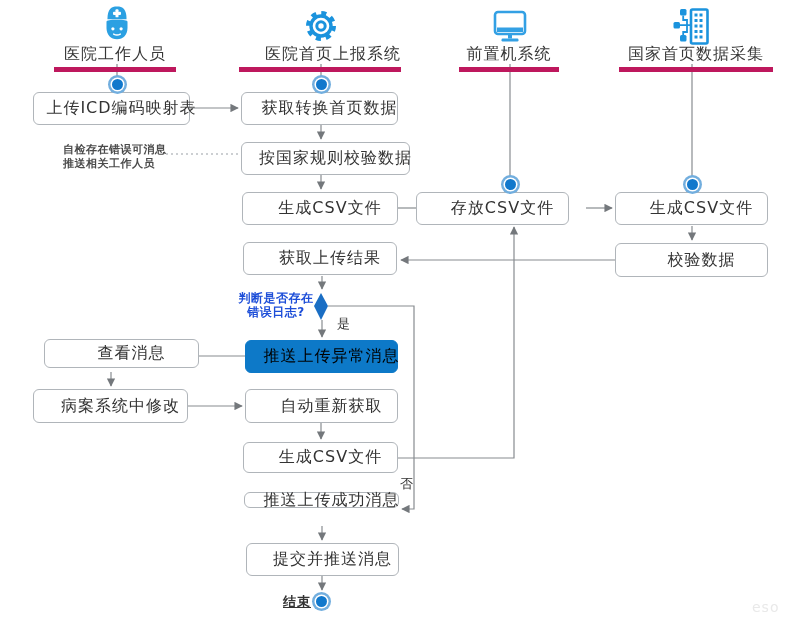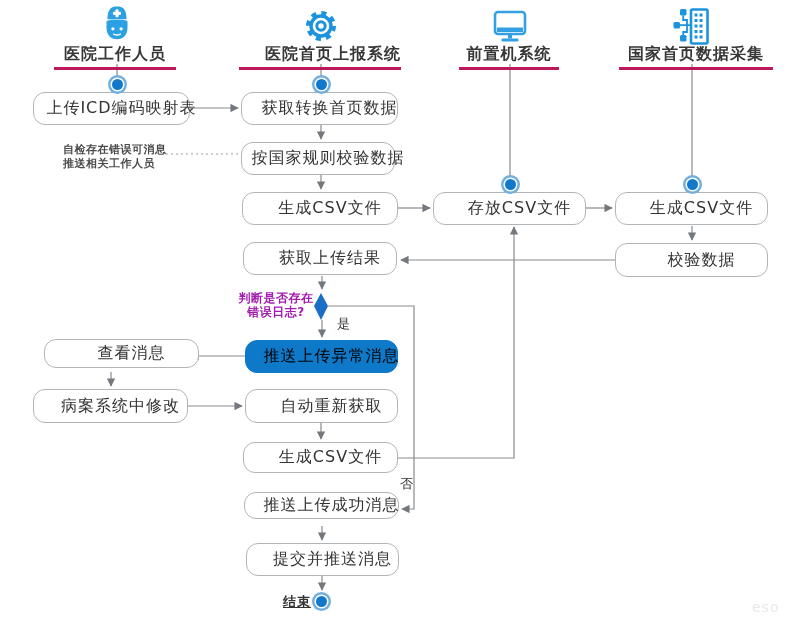--- a/index.html
+++ b/index.html
@@ -1,29 +1,29 @@
 <!DOCTYPE html>
 <html><head>
 <meta charset="utf-8">
 <style>
   html,body{margin:0;padding:0;}
   body{font-family:"DejaVu Sans",sans-serif;background:#fff;}
   #canvas{position:relative;width:800px;height:628px;background:#ffffff;overflow:hidden;}
   #edges{position:absolute;left:0;top:0;z-index:1;}
   .lane-head{position:absolute;z-index:2;text-align:center;font-size:16px;color:#373737;
-             border-bottom:3px solid #be185d;padding-bottom:2px;letter-spacing:1px;font-weight:700;}
+             border-bottom:5px solid #be185d;padding-bottom:2px;letter-spacing:1px;font-weight:400;}
   .lane-icon{position:absolute;z-index:2;}
   .box{position:absolute;z-index:2;box-sizing:border-box;display:flex;align-items:center;justify-content:center;
-       background:#fff;border:1px solid #b0b5ba;border-radius:12px;font-size:16px;color:#333;
+       background:#fff;border:1px solid #b0b5ba;border-radius:6px;font-size:16px;color:#333;
        letter-spacing:1px;white-space:nowrap;padding-left:20px;}
   .box.blue{background:#0d79c8;border-color:#0d79c8;color:#000000;font-weight:500;}
   .dot{position:absolute;z-index:3;width:11px;height:11px;border-radius:50%;background:#1178cc;
        box-shadow:0 0 0 1.5px #fff,0 0 0 4px #72aede;}
   .note{position:absolute;z-index:2;font-size:11px;line-height:14px;font-weight:600;color:#4b4b4b;letter-spacing:.5px;}
-  .decision-note{position:absolute;z-index:2;font-size:12px;line-height:14px;font-weight:600;color:#a21caf;
+  .decision-note{position:absolute;z-index:2;font-size:12px;line-height:14px;font-weight:600;color:#1d4ed8;
                  text-align:center;letter-spacing:.5px;}
   .edge-label{position:absolute;z-index:2;font-size:13px;color:#333;font-weight:500;}
   .end-label{position:absolute;z-index:2;font-size:13px;color:#333;font-weight:600;letter-spacing:1px;}
   .watermark{position:absolute;z-index:2;font-size:14px;color:#e9e9e9;letter-spacing:1px;}
 </style>
 </head>
 <body>
 
 <div id="canvas">
 
@@ -118,32 +118,32 @@
   <div class="lane-head" style="left:619px;top:44px;width:154px;">国家首页数据采集</div>
 
   <span class="dot" style="left:111.5px;top:78.5px;"></span>
   <span class="dot" style="left:315.5px;top:78.5px;"></span>
   <span class="dot" style="left:504.5px;top:178.5px;"></span>
   <span class="dot" style="left:686.5px;top:178.5px;"></span>
   <span class="dot" style="left:315.5px;top:595.5px;"></span>
 
   <div class="box" style="left:33px;top:92px;width:157px;height:33px;">上传ICD编码映射表</div>
   <div class="box" style="left:241px;top:92px;width:157px;height:33px;">获取转换首页数据</div>
-  <div class="box" style="left:241px;top:142px;width:154px;height:33px;">按国家规则校验数据</div>
+  <div class="box" style="left:241px;top:142px;width:169px;height:33px;">按国家规则校验数据</div>
   <div class="box" style="left:242px;top:192px;width:156px;height:33px;">生成CSV文件</div>
-  <div class="box" style="left:433px;top:192px;width:153px;height:33px;">存放CSV文件</div>
+  <div class="box" style="left:416px;top:192px;width:153px;height:33px;">存放CSV文件</div>
   <div class="box" style="left:615px;top:192px;width:153px;height:33px;">生成CSV文件</div>
   <div class="box" style="left:615px;top:243px;width:153px;height:34px;">校验数据</div>
   <div class="box" style="left:243px;top:242px;width:154px;height:33px;">获取上传结果</div>
   <div class="box blue" style="left:245px;top:340px;width:153px;height:33px;">推送上传异常消息</div>
   <div class="box" style="left:44px;top:339px;width:155px;height:29px;">查看消息</div>
   <div class="box" style="left:33px;top:389px;width:155px;height:34px;">病案系统中修改</div>
   <div class="box" style="left:245px;top:389px;width:153px;height:34px;">自动重新获取</div>
   <div class="box" style="left:243px;top:442px;width:155px;height:31px;">生成CSV文件</div>
-  <div class="box" style="left:244px;top:492px;width:155px;height:27px;">推送上传成功消息</div>
+  <div class="box" style="left:244px;top:492px;width:155px;height:16px;">推送上传成功消息</div>
   <div class="box" style="left:246px;top:543px;width:153px;height:33px;">提交并推送消息</div>
 
   <div class="note" style="left:63px;top:143px;">
     <div>自检存在错误可消息</div>
     <div>推送相关工作人员</div>
   </div>
   <div class="decision-note" style="left:236px;top:291px;width:80px;">
     <div>判断是否存在</div>
     <div>错误日志?</div>
   </div>

